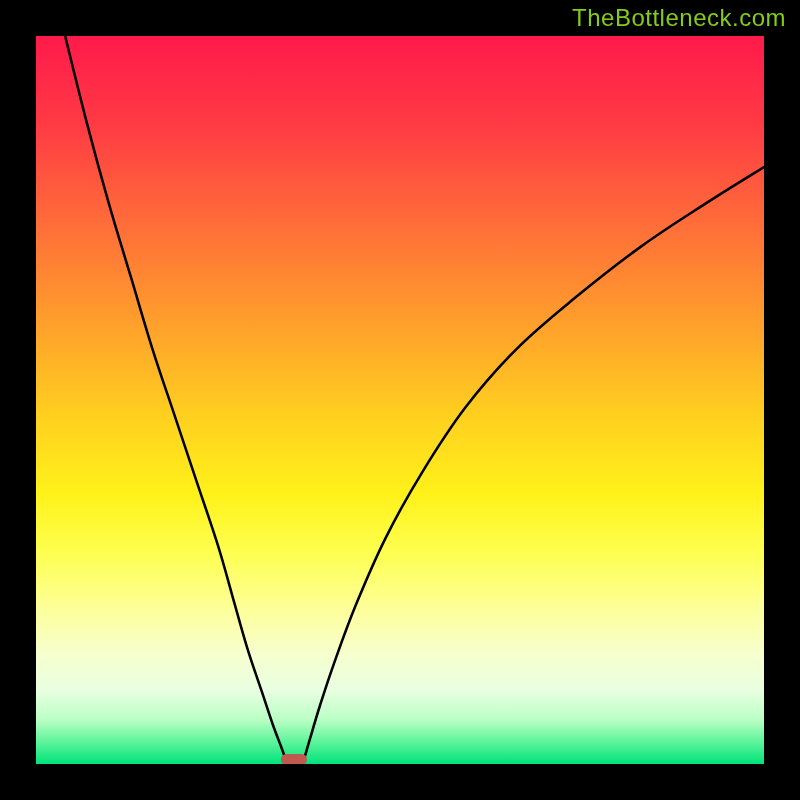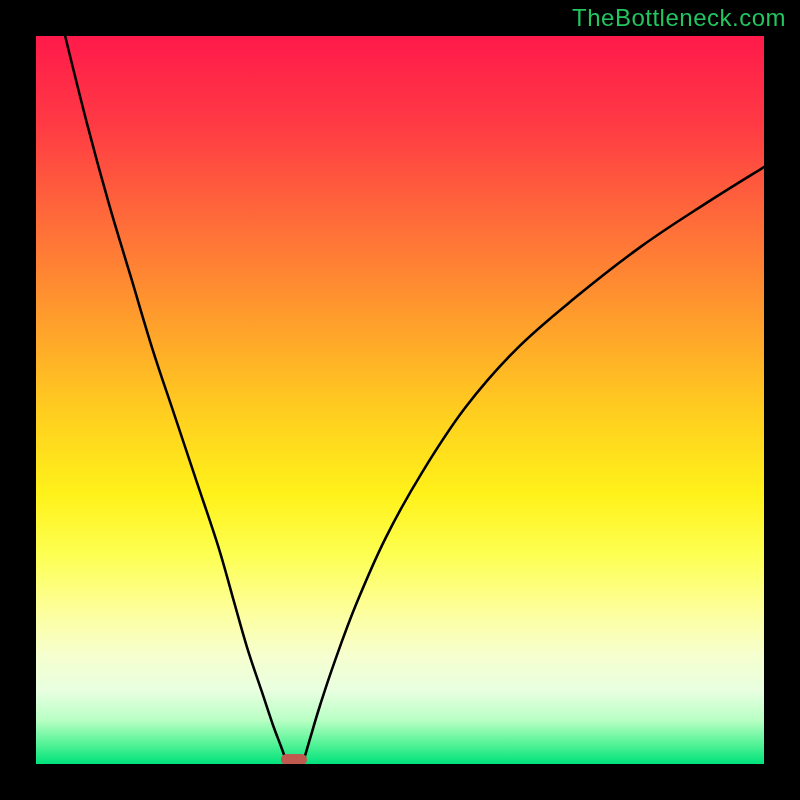--- a/index.html
+++ b/index.html
@@ -14,21 +14,21 @@
   .frame {
     position: relative;
     width: 800px;
     height: 800px;
     background: #000;
   }
   .watermark {
     position: absolute;
     top: 4px;
     right: 14px;
-    color: #22c55e;
+    color: #84cc16;
     font-size: 24px;
     letter-spacing: 0.5px;
     user-select: none;
   }
   .plot {
     position: absolute;
     left: 36px;
     top: 36px;
     width: 728px;   
     height: 728px;

